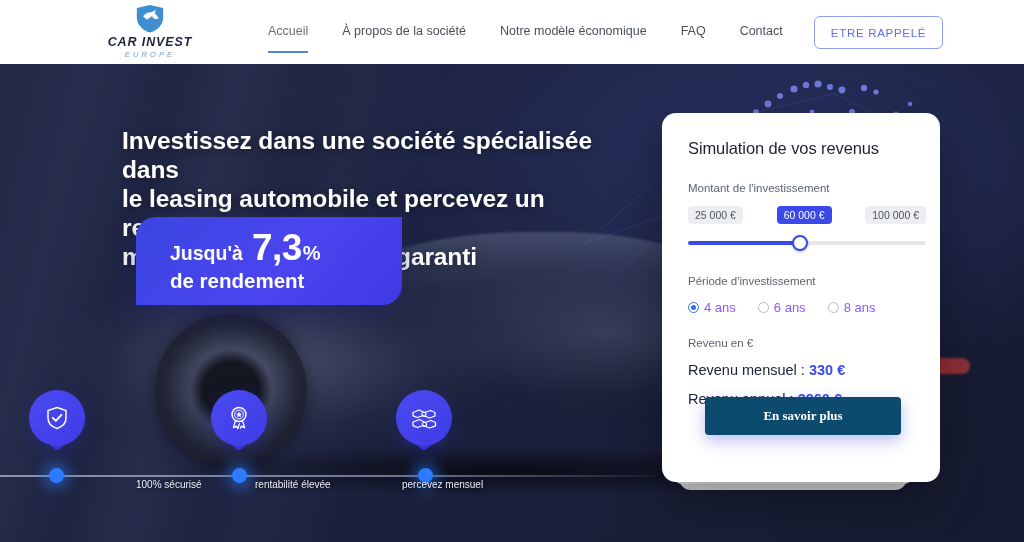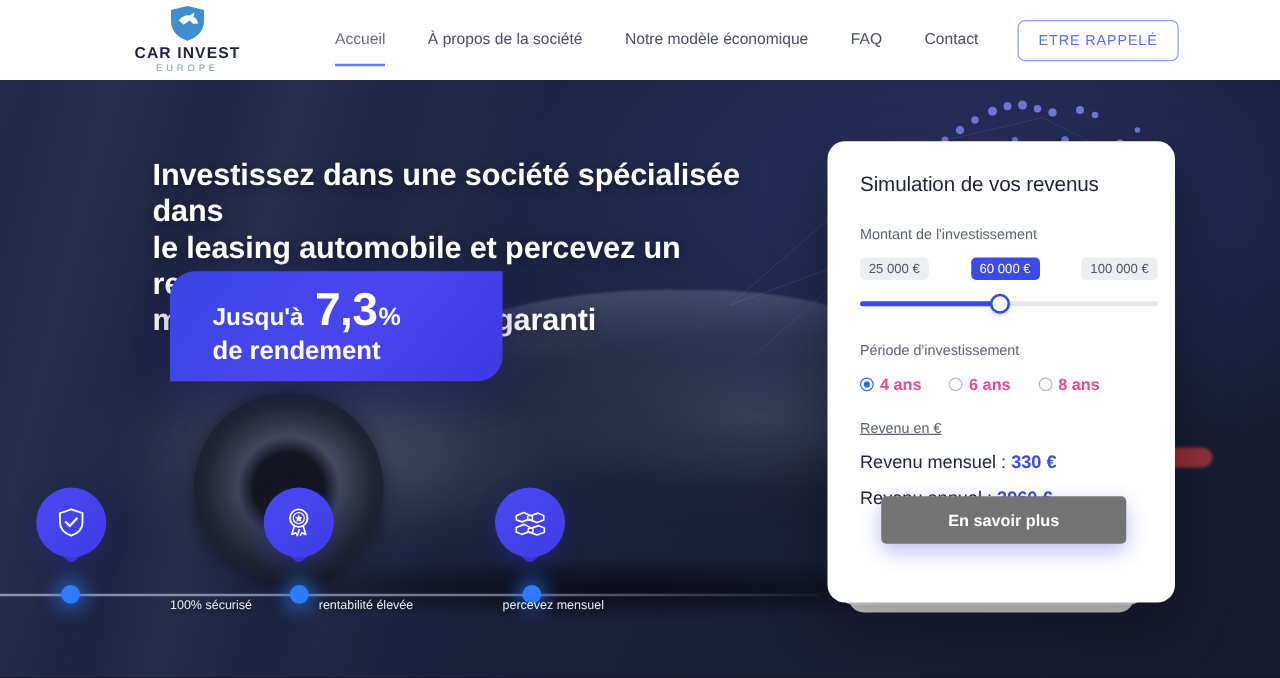--- a/index.html
+++ b/index.html
@@ -13,21 +13,21 @@
 
   
   .header {
     position: absolute; top: 0; left: 0;
     width: 1024px; height: 64px;
     background: #ffffff;
     display: flex; align-items: center;
     z-index: 40;
   }
   .logo { position: absolute; left: 104px; top: 4px; width: 92px; height: 56px;
-          display: flex; flex-direction: column; align-items: center; justify-content: flex-start; }
+          display: flex; flex-direction: column; align-items: center; justify-content: flex-start; font-style: italic; }
   .logo-mark { width: 36px; height: 33px; display: block; }
   .logo-name { font-size: 12.5px; font-weight: bold; color: #1d2440; letter-spacing: 0.9px; line-height: 14px; margin-top: 2px; }
   .logo-sub { font-size: 7.5px; color: #6f9fd0; letter-spacing: 3.1px; line-height: 11px; }
 
   .nav { position: absolute; left: 268px; top: 0; height: 64px; display: flex; align-items: center; gap: 2px; }
   .nav-item {
     position: relative;
     font-size: 12.5px; color: #4a4f5c;
     padding: 0 0 3px 0; margin-right: 32px;
     cursor: pointer; white-space: nowrap;
@@ -188,33 +188,33 @@
   .radio { display: flex; align-items: center; margin-right: 22px; cursor: pointer; }
   .radio-circle {
     width: 11px; height: 11px; border-radius: 50%;
     border: 1px solid #b9bdc8; background: #fff; margin-right: 5px;
     display: flex; align-items: center; justify-content: center;
   }
   .radio.on .radio-circle { border-color: #2f6df6; }
   .radio.on .radio-circle::after {
     content: ""; width: 5px; height: 5px; border-radius: 50%; background: #2f6df6;
   }
-  .radio-label { font-size: 13px; color: #ec4899; font-weight: bold; }
-
-  .small-label { font-size: 11.5px; color: #5d6272; margin-top: 22px; text-decoration: underline; }
+  .radio-label { font-size: 13px; color: #8b5cf6; font-weight: normal; }
+
+  .small-label { font-size: 11.5px; color: #5d6272; margin-top: 22px; }
   .result { font-size: 14.5px; color: #20243a; margin-top: 13px; font-weight: normal; }
   .result .val { color: #3a49e8; font-weight: bold; }
 
   .cta-main {
     position: absolute; left: 43px; bottom: 47px;
     width: 196px; height: 38px; border-radius: 4px;
-    background: #737373; color: #fff;
+    background: #0c4a6e; color: #fff;
     font-size: 13px; font-weight: bold;
     display: flex; align-items: center; justify-content: center;
-    cursor: pointer; box-shadow: 0 6px 16px rgba(60,70,220,0.35);
+    cursor: pointer; box-shadow: 0 6px 16px rgba(60,70,220,0.35); font-family: Liberation Serif, serif;
   }
 </style>
 </head>
 <body>
 
 <div class="page">
 
   <div class="header">
     <div class="logo">
       <svg class="logo-mark" viewBox="0 0 36 33">

